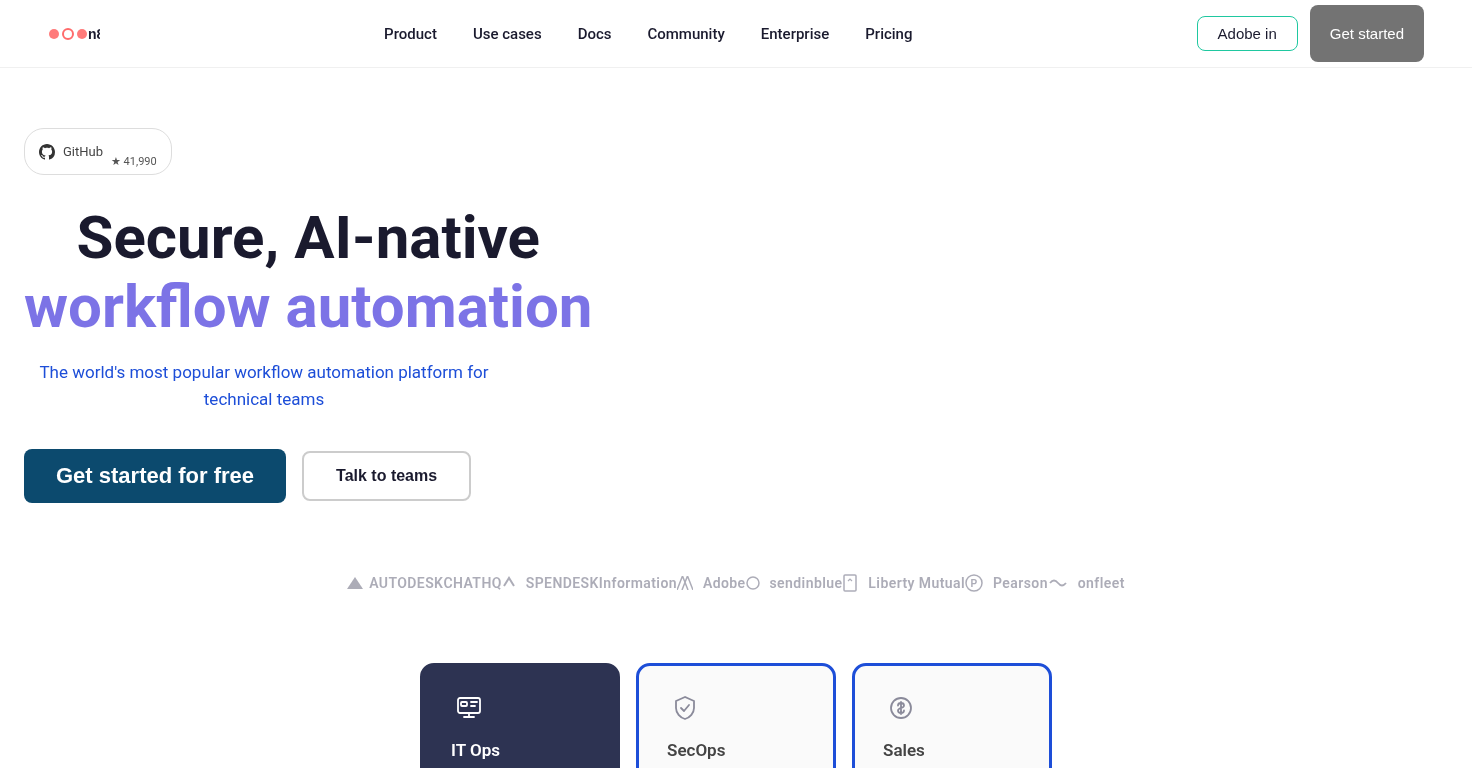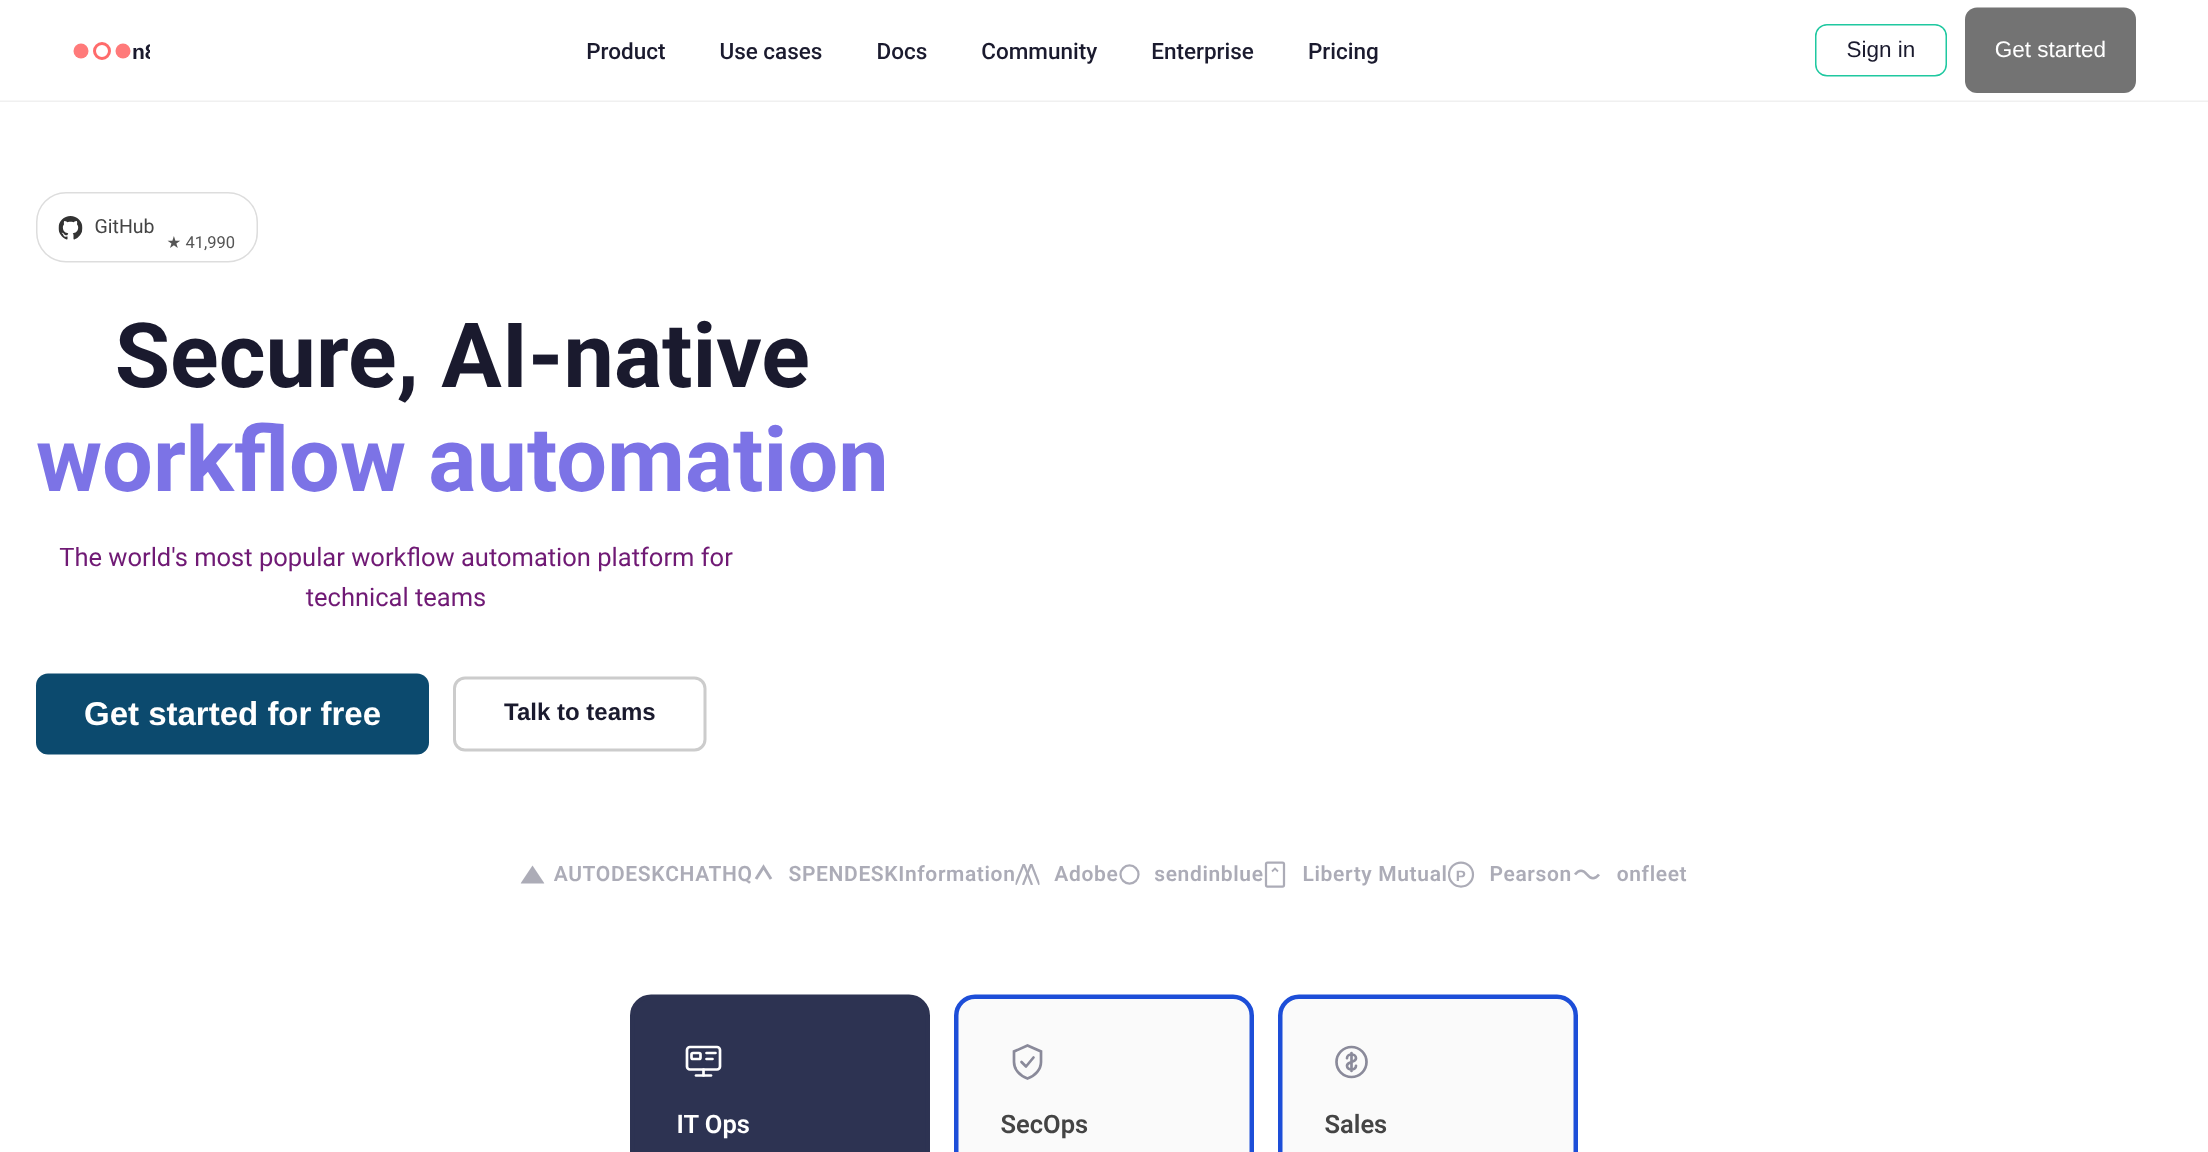--- a/index.html
+++ b/index.html
@@ -32,21 +32,21 @@
     }
     .github-badge {
       display: inline-flex; align-items: center; gap: 8px;
       border: 1px solid #ddd; border-radius: 20px; padding: 6px 14px;
       font-size: 13px; color: #444; margin-bottom: 28px; cursor: pointer;
     }
     .github-badge svg { width: 16px; height: 16px; }
     .github-stars { display: flex; align-items: center; gap: 4px; color: #555; font-size: 11px; margin-top: 20px; }
     .hero h1 { font-size: 60px; font-weight: 700; line-height: 1.15; color: #1a1a2e; max-width: 700px; }
     .hero h1 .gradient { color: #7c73e6; display: block; }
-    .hero p { font-size: 17px; color: #701a75; margin: 18px 0 36px; max-width: 480px; line-height: 1.6; }
+    .hero p { font-size: 17px; color: #1d4ed8; margin: 18px 0 36px; max-width: 480px; line-height: 1.6; }
     .hero-buttons { display: flex; gap: 16px; align-items: center; }
     .btn-primary {
       padding: 14px 32px; background: #0c4a6e; color: #fff;
       border: none; border-radius: 8px; font-size: 22px; font-weight: 600; cursor: pointer;
     }
     .btn-secondary {
       padding: 14px 32px; background: transparent; color: #1a1a2e;
       border: 2px solid #ccc; border-radius: 8px; font-size: 16px; font-weight: 600; cursor: pointer;
     }
 
@@ -99,21 +99,21 @@
   <div class="nav-links">
     <a href="#">Product</a>
     <a href="#">Use cases</a>
     <a href="#">Docs</a>
     <a href="#">Community</a>
     <a href="#">Enterprise</a>
     <a href="#">Pricing</a>
   </div>
 
   <div class="nav-actions">
-    <button class="btn-signin">Sign in</button>
+    <button class="btn-signin">Adobe in</button>
     <button class="btn-getstarted">Get started</button>
   </div>
 </nav>
 
 <section class="hero">
   <div class="github-badge">
     <svg viewBox="0 0 16 16" fill="#333" xmlns="http://www.w3.org/2000/svg">
       <path d="M8 0C3.58 0 0 3.58 0 8c0 3.54 2.29 6.53 5.47 7.59.4.07.55-.17.55-.38 0-.19-.01-.82-.01-1.49-2.01.37-2.53-.49-2.69-.94-.09-.23-.48-.94-.82-1.13-.28-.15-.68-.52-.01-.53.63-.01 1.08.58 1.23.82.72 1.21 1.87.87 2.33.66.07-.52.28-.87.51-1.07-1.78-.2-3.64-.89-3.64-3.95 0-.87.31-1.59.82-2.15-.08-.2-.36-1.02.08-2.12 0 0 .67-.21 2.2.82.64-.18 1.32-.27 2-.27.68 0 1.36.09 2 .27 1.53-1.04 2.2-.82 2.2-.82.44 1.1.16 1.92.08 2.12.51.56.82 1.27.82 2.15 0 3.07-1.87 3.75-3.65 3.95.29.25.54.73.54 1.48 0 1.07-.01 1.93-.01 2.2 0 .21.15.46.55.38A8.013 8.013 0 0016 8c0-4.42-3.58-8-8-8z"></path>
     </svg>
     <span>GitHub</span>

